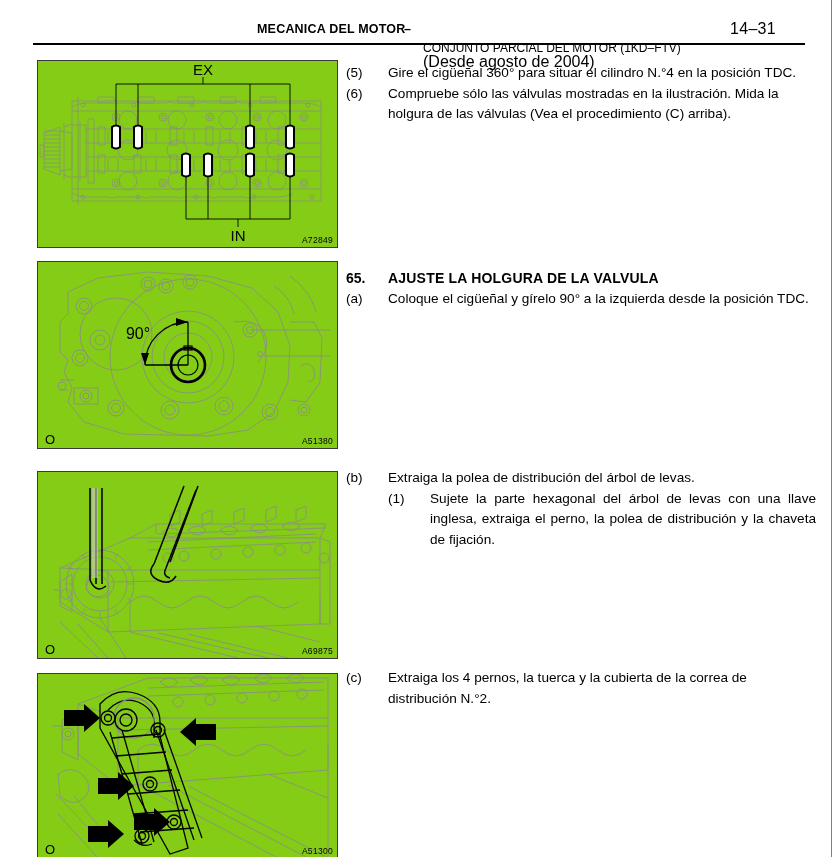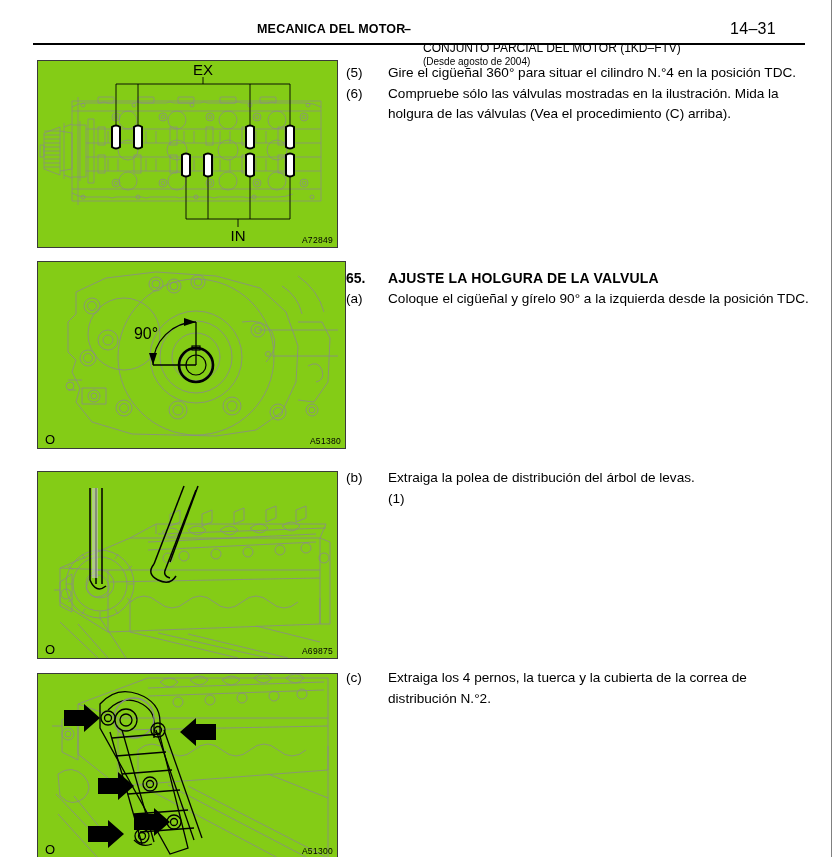--- a/index.html
+++ b/index.html
@@ -53,21 +53,21 @@
   .hdr-right {
     position: absolute;
     left: 423px;
     top: 2px;
     font-size: 12px;
     line-height: 13px;
     white-space: nowrap;
     margin-top: 20px;
   }
   .hdr-right .sub {
-    font-size: 10px;
+    font-size: 16px;
   }
   .page-no {
     position: absolute;
     right: 60px;
     top: 0px;
     font-size: 16px;
     font-weight: normal;
     letter-spacing: 0.3px;
   }
   .hdr-rule {
@@ -98,21 +98,21 @@
   }
   .fig-zero {
     position: absolute;
     left: 7px;
     bottom: 1px;
     font-size: 13px;
     color: #000;
   }
 
   #fig1 { left: 37px; top: 60px;  width: 299px; height: 186px; }
-  #fig2 { left: 37px; top: 261px; width: 299px; height: 186px; padding-left: 8px; }
+  #fig2 { left: 37px; top: 261px; width: 299px; height: 186px; }
   #fig3 { left: 37px; top: 471px; width: 299px; height: 186px; }
   #fig4 { left: 37px; top: 673px; width: 299px; height: 184px; }
 
   
   .txt-block {
     position: absolute;
     left: 346px;
     width: 470px;
     font-size: 13.6px;
     line-height: 20.5px;
@@ -621,20 +621,21 @@
   </div>
 </div>
 
 <div class="txt-block" id="txt3">
   <div class="row">
     <span class="marker m-lvl1">(b)</span>
     <span class="body-txt">Extraiga la polea de distribución del árbol de levas.</span>
   </div>
   <div class="row">
     <span class="marker m-lvl2">(1)</span>
+    <span class="body-txt justify">Sujete la parte hexagonal del árbol de levas con una llave inglesa, extraiga el perno, la polea de distribución y la chaveta de fijación.</span>
   </div>
 </div>
 
 <div class="txt-block" id="txt4">
   <div class="row">
     <span class="marker m-lvl1">(c)</span>
     <span class="body-txt">Extraiga los 4 pernos, la tuerca y la cubierta de la correa de distribución N.°2.</span>
   </div>
 </div>
 

